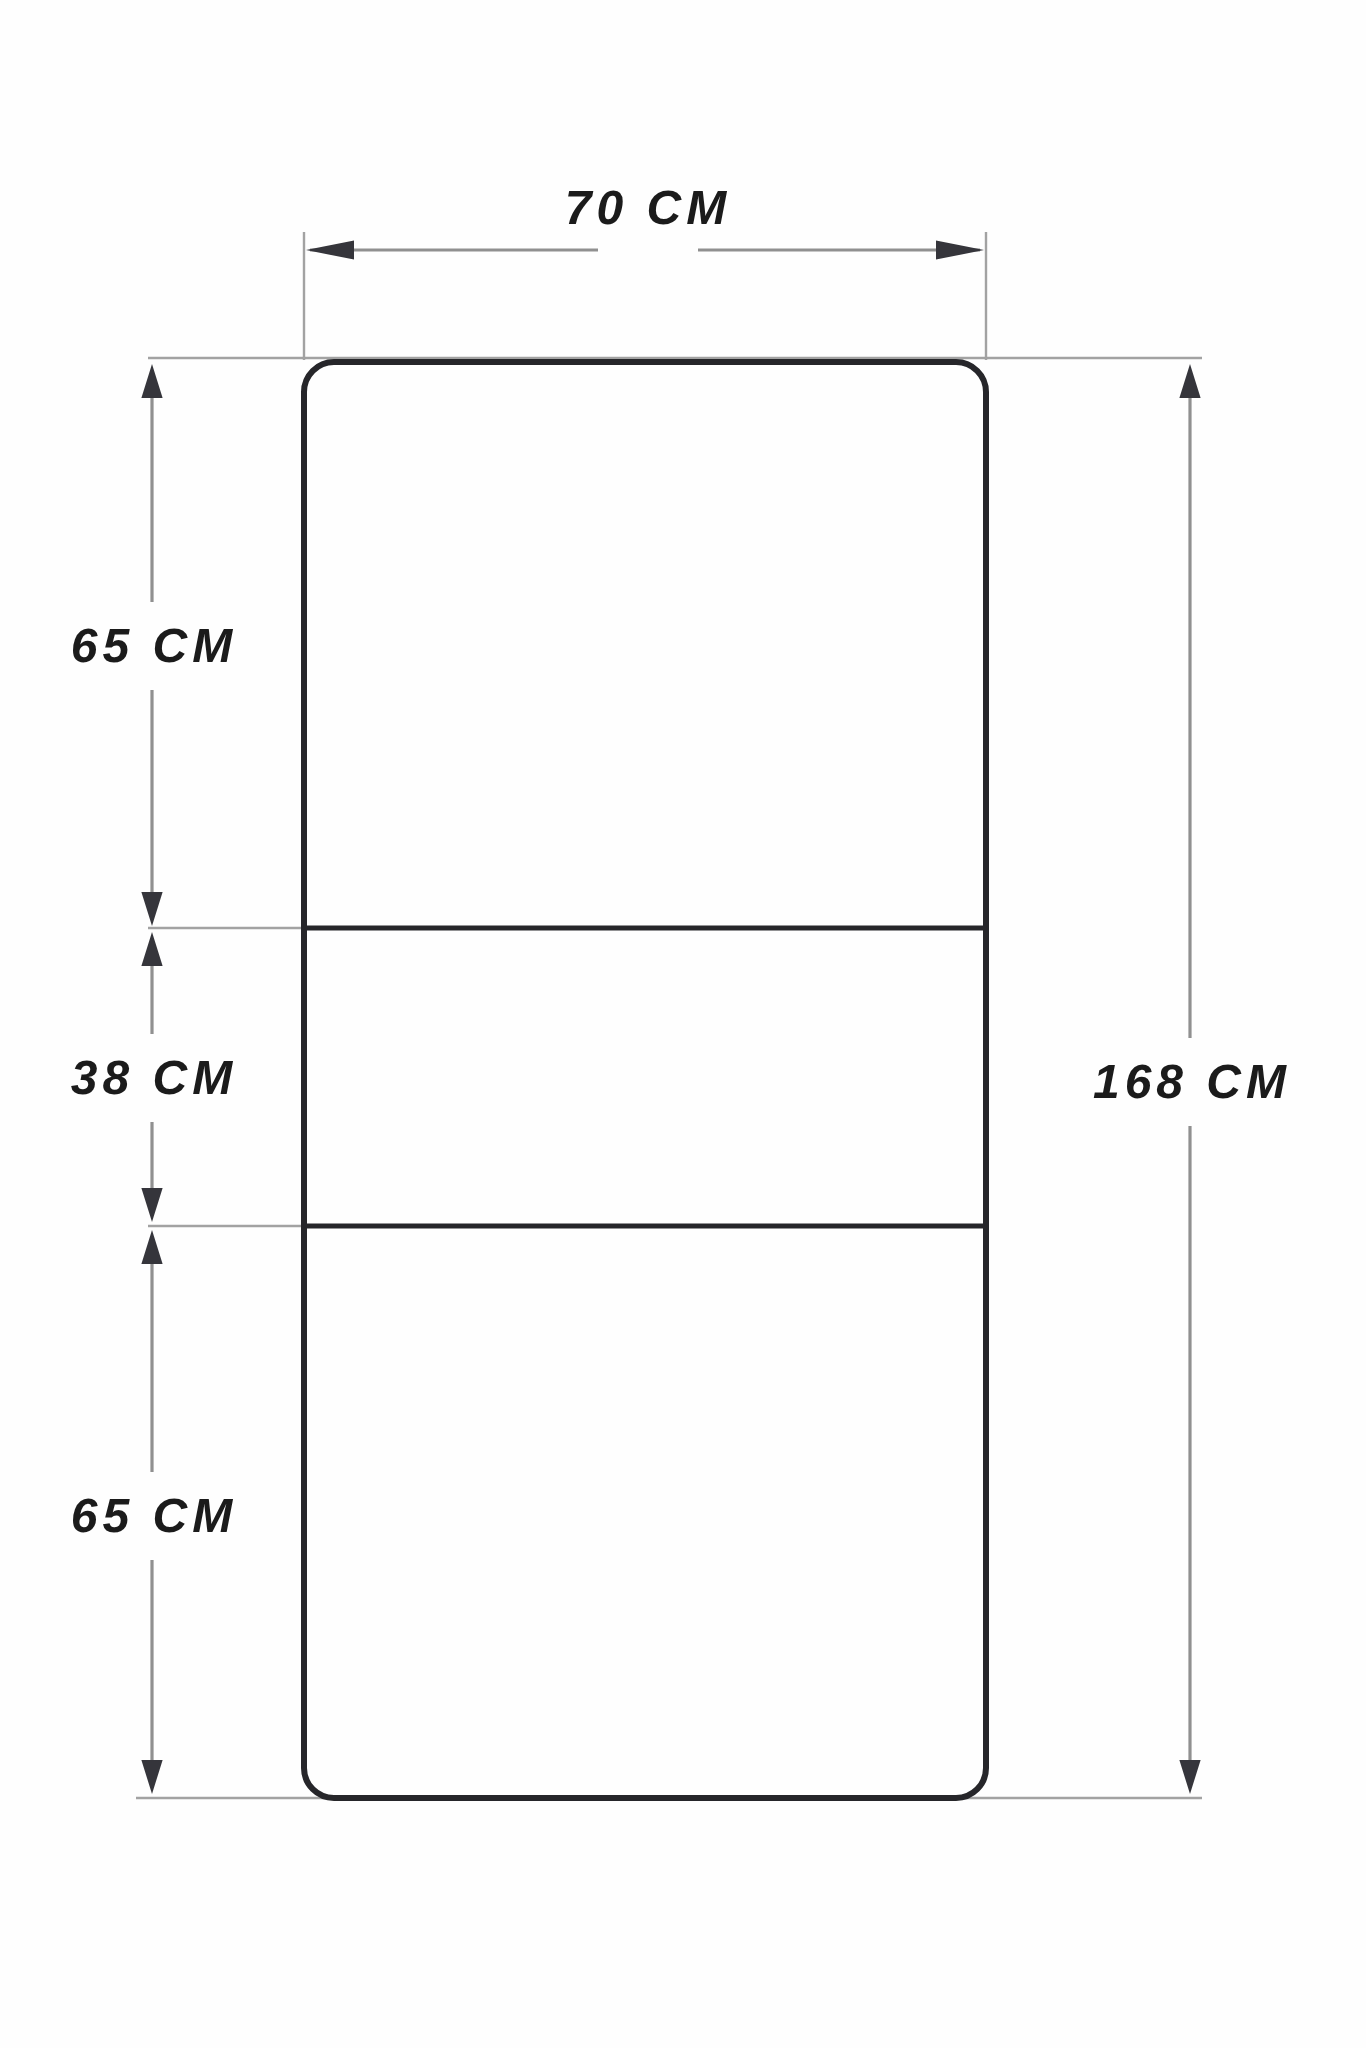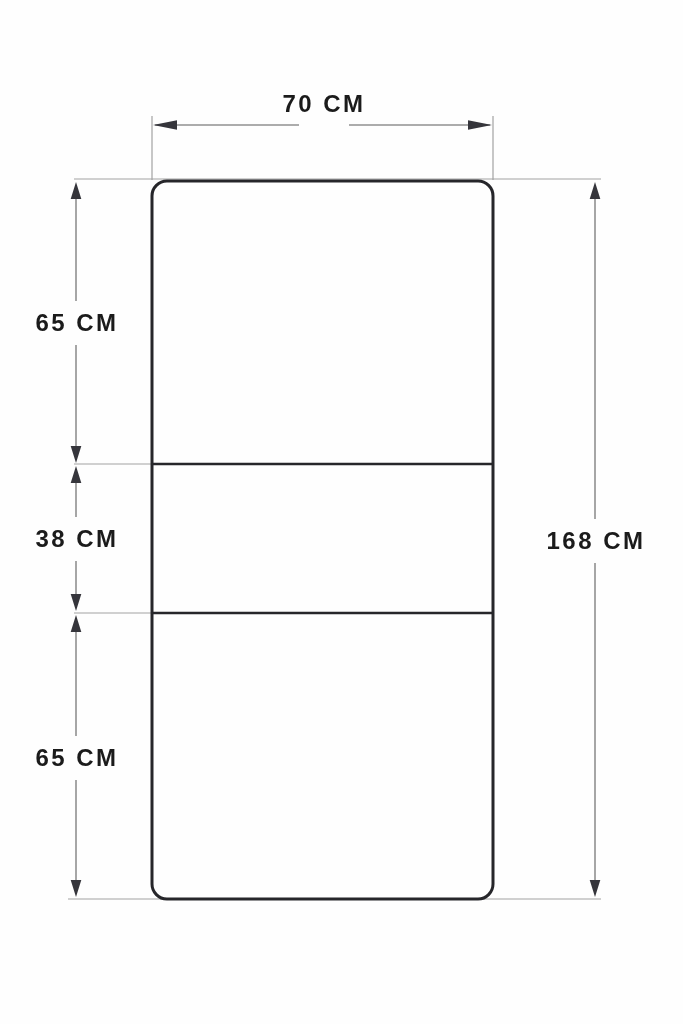--- a/index.html
+++ b/index.html
@@ -6,20 +6,21 @@
     margin: 0;
     padding: 0;
     background: #ffffff;
   }
   .canvas {
     position: relative;
     width: 683px;
     height: 1024px;
     background: #fefefe;
     overflow: hidden;
+    font-style: italic;
   }
   svg { display: block; width: 683px; height: 1024px; }
   .outline        { fill: none; stroke: #26262a; stroke-width: 3; }
   .fold-line      { stroke: #26262a; stroke-width: 2.4; }
   .dim-line       { stroke: #909090; stroke-width: 1.6; }
   .ext-line       { stroke: #a2a2a2; stroke-width: 1.2; }
   .arrowhead      { fill: #35353b; stroke: none; }
   .dim-label {
     font-family: "Liberation Sans", "DejaVu Sans", sans-serif;
     font-weight: 700;

